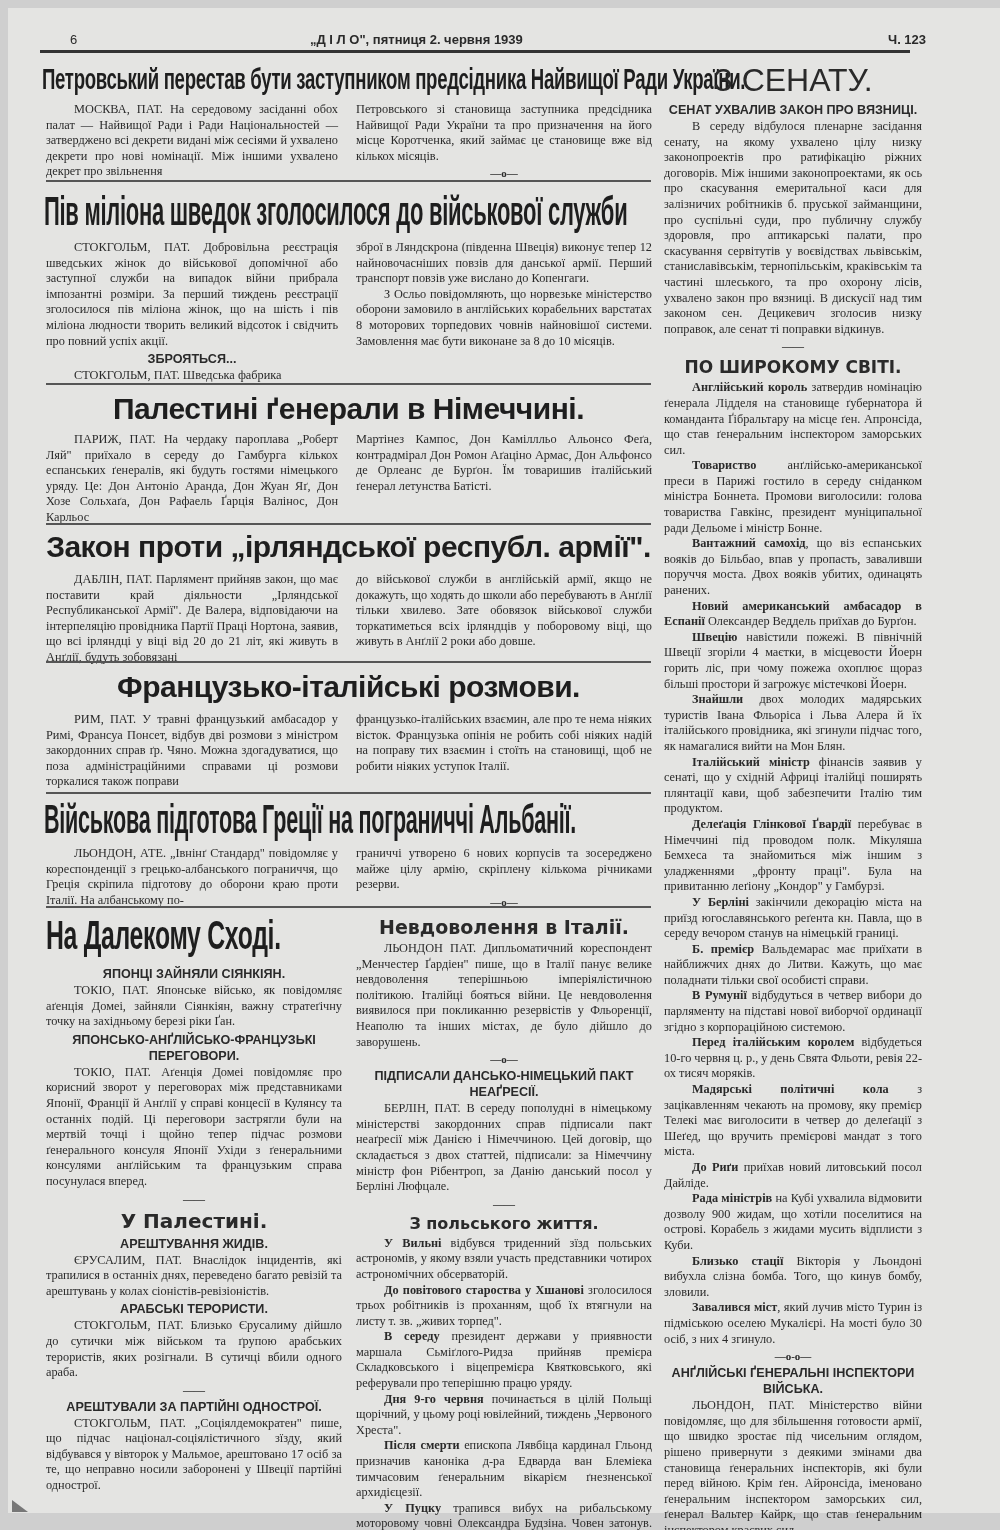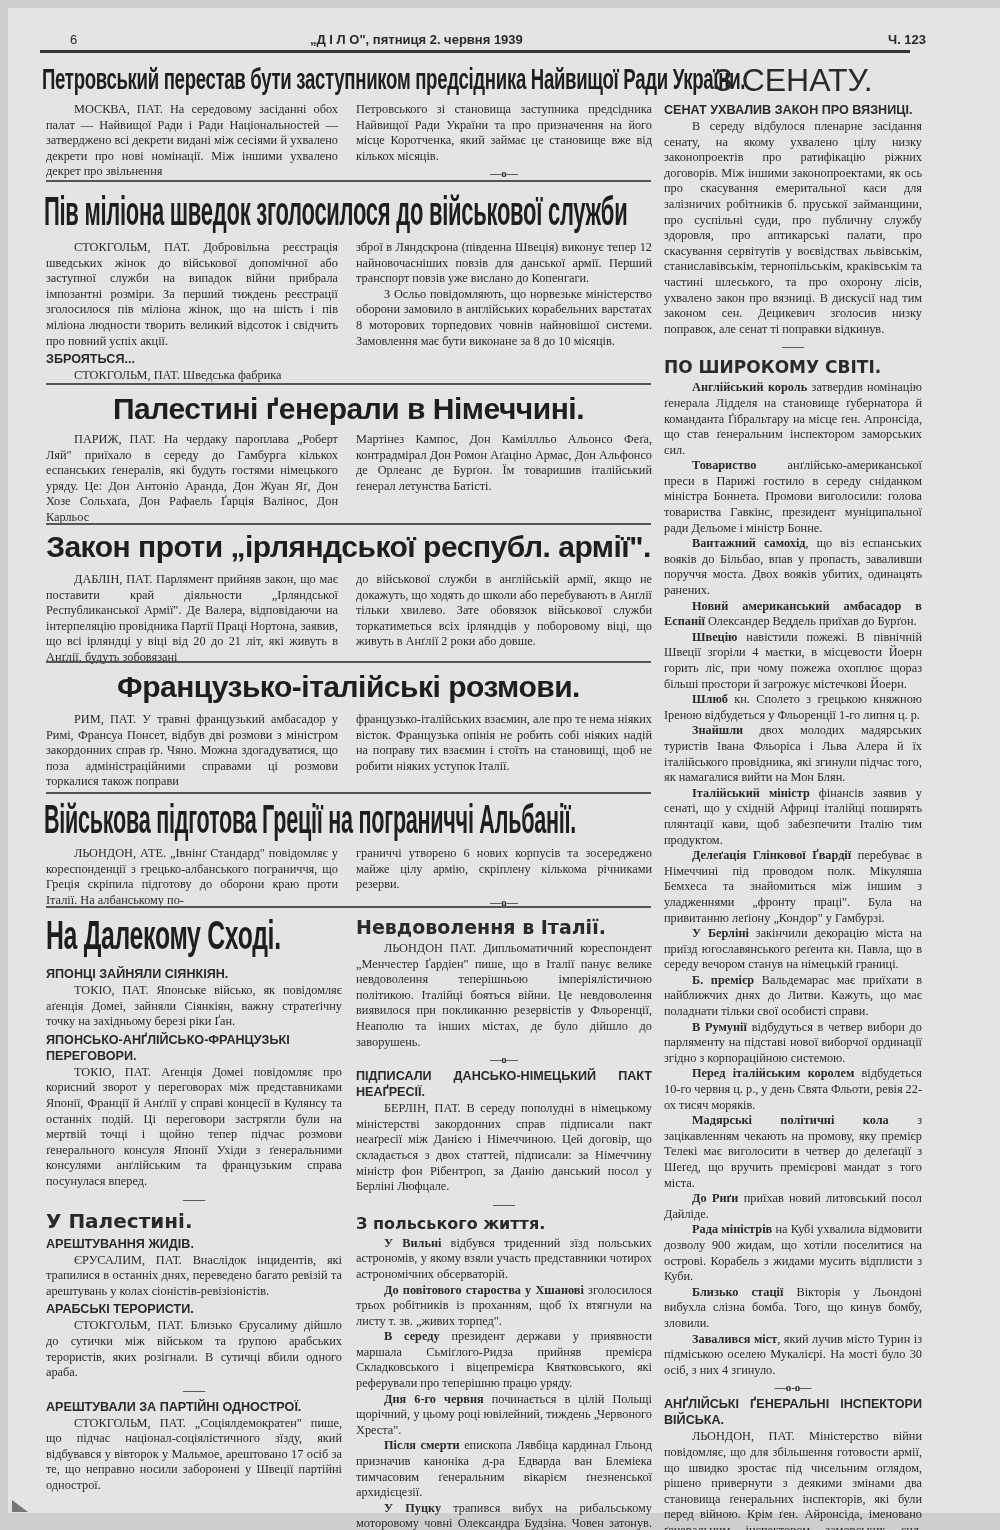--- a/index.html
+++ b/index.html
@@ -8,21 +8,21 @@
   .header{position:absolute;left:40px;top:32px;width:618px;height:20px;font-family:"Liberation Sans",sans-serif;font-size:13px;}
   .header .pn{position:absolute;left:30px;top:0;}
   .header .mast{position:absolute;left:270px;top:0;font-weight:bold;}
   .header-right{position:absolute;left:888px;top:32px;font-family:"Liberation Sans",sans-serif;font-size:13px;font-weight:bold;}
   .rule{position:absolute;height:3px;background:#333;}
   .rule.thin{height:2px;background:#555;}
   .hl{position:absolute;text-align:center;font-family:"Liberation Sans",sans-serif;font-weight:bold;color:#1e1e1e;white-space:nowrap;letter-spacing:-0.5px;}
   .col{position:absolute;font-size:12.3px;line-height:15.6px;text-align:justify;}
   .col p{margin:0;text-indent:28px;}
   .col p.noind{text-indent:0;}
-  .sub{font-weight:bold;font-size:12.6px;line-height:16px;margin:2px 0 1px;font-family:"Liberation Sans",sans-serif;}
+  .sub{font-weight:bold;text-align:center;font-size:12.6px;line-height:16px;margin:2px 0 1px;font-family:"Liberation Sans",sans-serif;}
   .sep{text-align:center;font-size:11px;line-height:12px;margin:3px 0;font-weight:bold;}
   b{font-weight:bold;}
   .corner{position:absolute;left:12px;top:1500px;width:0;height:0;border-left:16px solid #777;border-top:12px solid transparent;}
 </style>
 </head>
 <body>
 
 <div class="page"></div>
 
 <div class="header">
@@ -112,37 +112,36 @@
   <div class="sub" style="font-size:19px;line-height:26px;font-family:'DejaVu Sans',sans-serif;">Невдоволення в Італії.</div>
   <p>ЛЬОНДОН ПАТ. Дипльоматичний кореспондент „Менчестер Ґардіен" пише, що в Італії панує велике невдоволення теперішньою імперіялістичною політикою. Італійці бояться війни. Це невдоволення виявилося при покликанню резервістів у Фльоренції, Неаполю та інших містах, де було дійшло до заворушень.</p>
   <div class="sep">—о—</div>
   <div class="sub">ПІДПИСАЛИ ДАНСЬКО-НІМЕЦЬКИЙ ПАКТ НЕАҐРЕСІЇ.</div>
   <p>БЕРЛІН, ПАТ. В середу пополудні в німецькому міністерстві закордонних справ підписали пакт неаґресії між Данією і Німеччиною. Цей договір, що складається з двох статтей, підписали: за Німеччину міністр фон Рібентроп, за Данію данський посол у Берліні Люфцале.</p>
   <div class="sep">——</div>
   <div class="sub" style="font-size:16px;line-height:22px;font-family:'DejaVu Sans',sans-serif;">З польського життя.</div>
   <p><b>У Вильні</b><span> відбувся триденний зїзд польських астрономів, у якому взяли участь представники чотирох астрономічних обсерваторій.</span></p>
   <p><b>До повітового староства у Хшанові</b><span> зголосилося трьох робітників із проханням, щоб їх втягнули на листу т. зв. „живих торпед".</span></p>
   <p><b>В середу</b><span> президент держави у приявности маршала Сьміґлого-Ридза прийняв премієра Складковського і віцепремієра Квятковського, які реферували про теперішню працю уряду.</span></p>
-  <p><b>Дня 6-го червня</b><span> починається в цілій Польщі щорічний, у цьому році ювілейний, тиждень „Червоного Хреста".</span></p>
+  <p><b>Дня 9-го червня</b><span> починається в цілій Польщі щорічний, у цьому році ювілейний, тиждень „Червоного Хреста".</span></p>
   <p><b>Після смерти</b><span> епископа Лявбіца кардинал Гльонд призначив каноніка д-ра Едварда ван Блеміека тимчасовим ґенеральним вікарієм ґнезненської архидієцезії.</span></p>
   <p><b>У Пуцку</b><span> трапився вибух на рибальському моторовому човні Олександра Будзіна. Човен затонув. Згинуло 4 особи, ранених 6 осіб.</span></p>
 </div>
 
 <div class="col" style="left:664px;top:60px;width:258px;">
   <div style="text-align:center;font-family:'Liberation Sans',sans-serif;font-size:32px;line-height:40px;">З СЕНАТУ.</div>
   <div class="sub">СЕНАТ УХВАЛИВ ЗАКОН ПРО ВЯЗНИЦІ.</div>
   <p>В середу відбулося пленарне засідання сенату, на якому ухвалено цілу низку законопроектів про ратифікацію ріжних договорів. Між іншими законопроектами, як ось про скасування емеритальної каси для залізничих робітників б. пруської займанщини, про суспільні суди, про публичну службу здоровля, про аптикарські палати, про скасування сервітутів у воєвідствах львівськім, станиславівськім, тернопільськім, краківськім та частині шлеського, та про охорону лісів, ухвалено закон про вязниці. В дискусії над тим законом сен. Децикевич зголосив низку поправок, але сенат ті поправки відкинув.</p>
   <div class="sep">——</div>
   <div class="sub" style="font-size:17px;line-height:24px;font-family:'DejaVu Sans',sans-serif;">ПО ШИРОКОМУ СВІТІ.</div>
   <p><b>Англійський король</b><span> затвердив номінацію ґенерала Лідделя на становище ґубернатора й команданта Ґібральтару на місце ґен. Апронсіда, що став ґенеральним інспектором заморських сил.</span></p>
   <p><b>Товариство</b><span> анґлійсько-американської преси в Парижі гостило в середу сніданком міністра Боннета. Промови виголосили: голова товариства Гавкінс, президент муніципальної ради Дельоме і міністр Бонне.</span></p>
   <p><b>Вантажний самохід</b><span>, що віз еспанських вояків до Більбао, впав у пропасть, заваливши поруччя моста. Двох вояків убитих, одинацять ранених.</span></p>
   <p><b>Новий американський амбасадор в Еспанії</b><span> Олександер Веддель приїхав до Бурґон.</span></p>
   <p><b>Швецію</b><span> навістили пожежі. В північній Швеції згоріли 4 маєтки, в місцевости Йоерн горить ліс, при чому пожежа охоплює щораз більші простори й загрожує містечкові Йоерн.</span></p>
-  <p><b>Шлюб</b><span> кн. Сполето з грецькою княжною Іреною відбудеться у Фльоренції 1-го липня ц. р.</span></p>
   <p><b>Знайшли</b><span> двох молодих мадярських туристів Івана Фльоріса і Льва Алера й їх італійського провідника, які згинули підчас того, як намагалися вийти на Мон Блян.</span></p>
   <p><b>Італійський міністр</b><span> фінансів заявив у сенаті, що у східній Африці італійці поширять плянтації кави, щоб забезпечити Італію тим продуктом.</span></p>
   <p><b>Делеґація Глінкової Ґвардії</b><span> перебуває в Німеччині під проводом полк. Мікуляша Бемхеса та знайомиться між іншим з уладженнями „фронту праці". Була на привитанню леґіону „Кондор" у Гамбурзі.</span></p>
   <p><b>У Берліні</b><span> закінчили декорацію міста на приїзд югославянського реґента кн. Павла, що в середу вечором станув на німецькій границі.</span></p>
   <p><b>Б. премієр</b><span> Вальдемарас має приїхати в найближчих днях до Литви. Кажуть, що має поладнати тільки свої особисті справи.</span></p>
   <p><b>В Румунії</b><span> відбудуться в четвер вибори до парляменту на підставі нової виборчої ординації згідно з корпораційною системою.</span></p>
   <p><b>Перед італійським королем</b><span> відбудеться 10-го червня ц. р., у день Свята Фльоти, ревія 22-ох тисяч моряків.</span></p>
   <p><b>Мадярські політичні кола</b><span> з зацікавленням чекають на промову, яку премієр Телекі має виголосити в четвер до делеґації з Шеґед, що вручить премієрові мандат з того міста.</span></p>
   <p><b>До Риґи</b><span> приїхав новий литовський посол Дайліде.</span></p>
   <p><b>Рада міністрів</b><span> на Кубі ухвалила відмовити дозволу 900 жидам, що хотіли поселитися на острові. Корабель з жидами мусить відплисти з Куби.</span></p>

